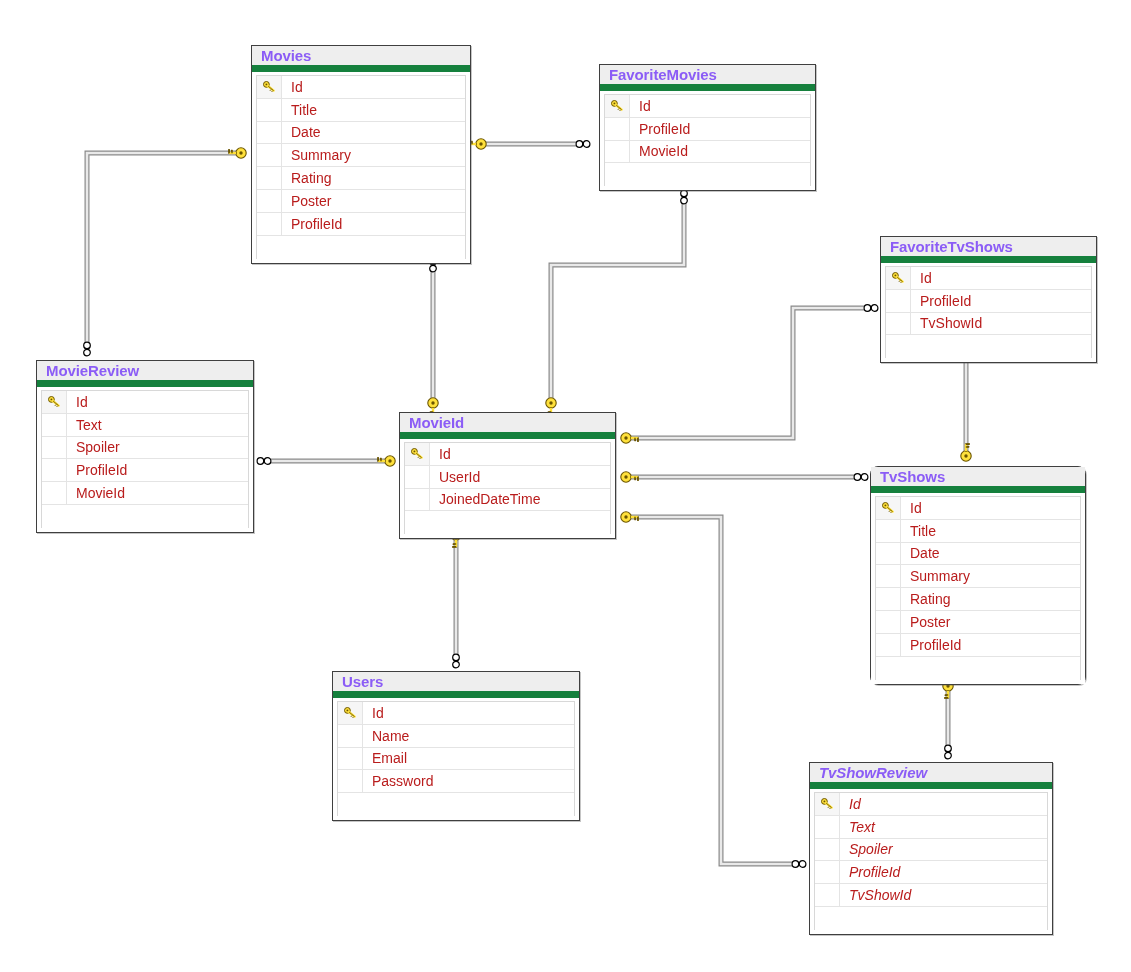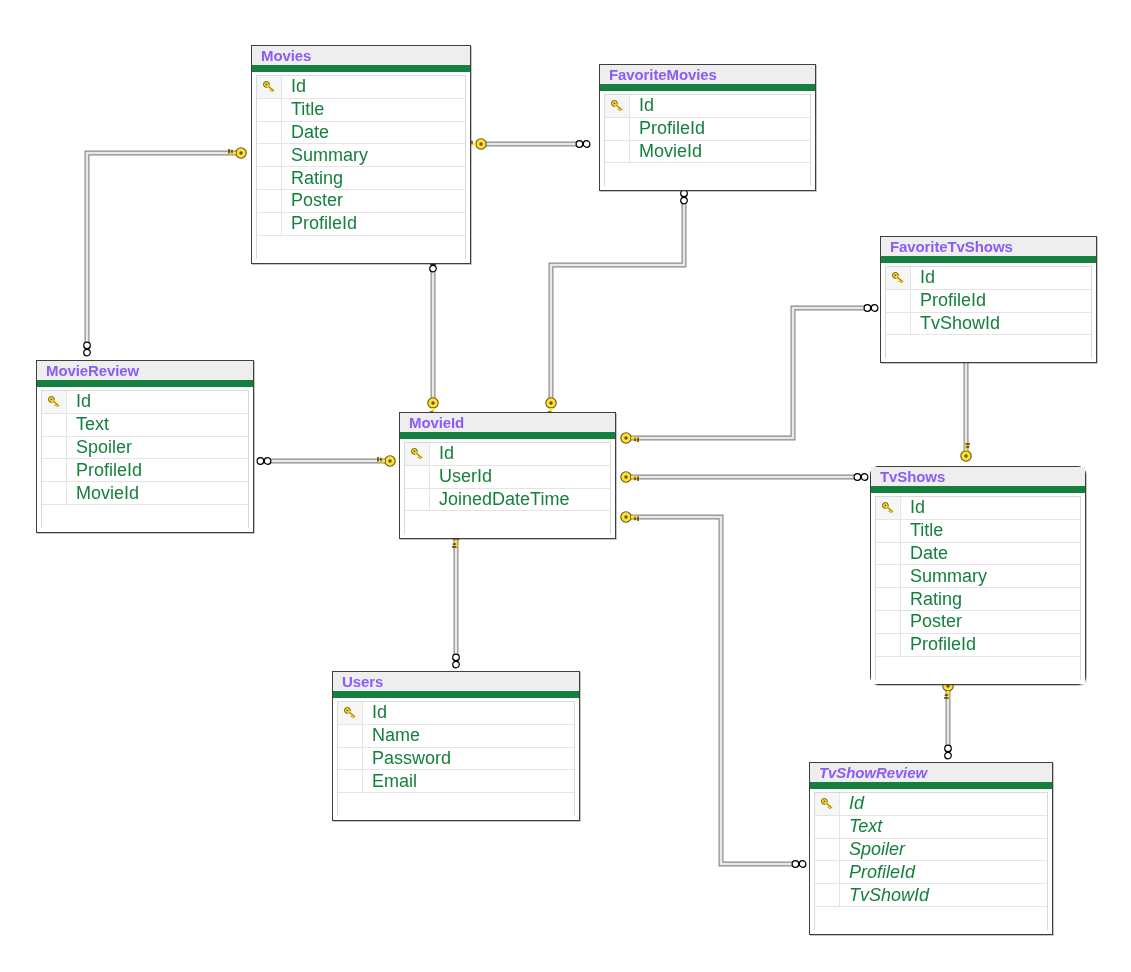--- a/index.html
+++ b/index.html
@@ -73,22 +73,22 @@
     background: #f6f6f6;
     display: flex;
     align-items: center;
     justify-content: center;
   }
   .row .keycell.plain {
     background: #ffffff;
   }
   .row .fieldname {
     padding-left: 9px;
-    font-size: 18px;
-    color: #15803d;
+    font-size: 14px;
+    color: #b91c1c;
     white-space: nowrap;
   }
   .row.filler {
     height: 23px;
     border-bottom: none;
   }
   .row.filler .keycell {
     border-right: none;
     background: #ffffff;
   }
@@ -403,25 +403,25 @@
                 </svg>
               </div>
               <div class="fieldname">Id</div>
             </div>
             <div class="row">
               <div class="keycell plain"></div>
               <div class="fieldname">Name</div>
             </div>
             <div class="row">
               <div class="keycell plain"></div>
+              <div class="fieldname">Email</div>
+            </div>
+            <div class="row">
+              <div class="keycell plain"></div>
               <div class="fieldname">Password</div>
-            </div>
-            <div class="row">
-              <div class="keycell plain"></div>
-              <div class="fieldname">Email</div>
             </div>
             <div class="row filler">
               <div class="keycell plain"></div>
             </div>
           </div>
         </div>
       </div>
       <div class="entity" style="left: 809px; top: 762px; width: 244px; font-style: italic;">
         <div class="entity-header">TvShowReview</div>
         <div class="entity-body">

